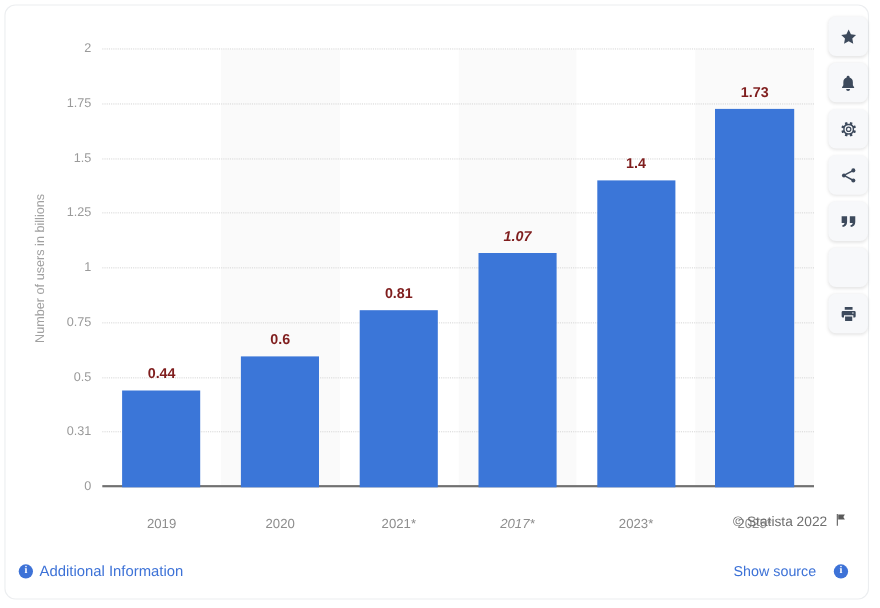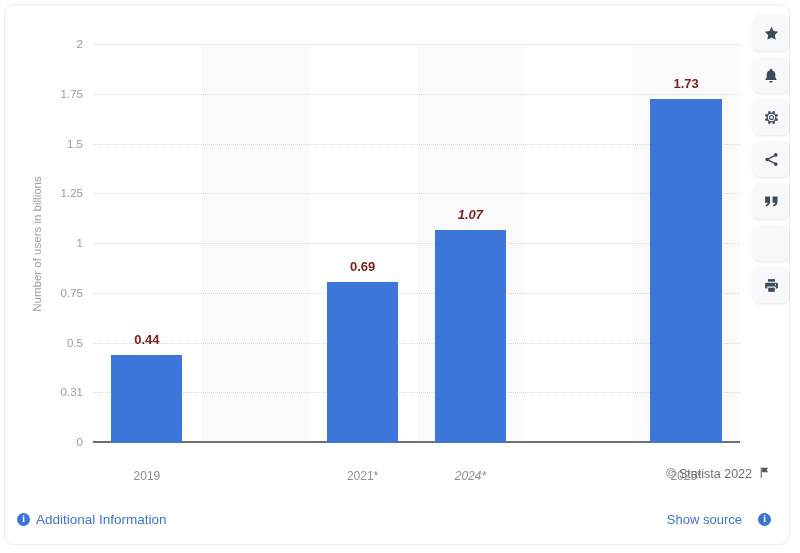--- a/index.html
+++ b/index.html
@@ -267,29 +267,39 @@
         </div>
         <div class="gridline" style="bottom: 100%;">
           <span class="ytick">2</span>
         </div>
         <div id="baseline"></div>
     <div class="bar-col" style="left: 0%; width: 16.6667%;">
           <div class="bar" style="height: 22%; background: rgb(59, 118, 216);"></div>
           <div class="bar-label" style="bottom: calc(22% + 9px);">0.44</div>
           <div class="xtick">2019</div>
         </div>
+        <div class="bar-col" style="left: 16.6667%; width: 16.6667%;">
+          <div class="bar" style="height: 30%; background: rgb(59, 118, 216);"></div>
+          <div class="bar-label" style="bottom: calc(30% + 9px);">0.6</div>
+          <div class="xtick">2020</div>
+        </div>
         <div class="bar-col" style="left: 33.3333%; width: 16.6667%;">
           <div class="bar" style="height: 40.5%; background: rgb(59, 118, 216);"></div>
-          <div class="bar-label" style="bottom: calc(40.5% + 9px);">0.69</div>
+          <div class="bar-label" style="bottom: calc(40.5% + 9px);">0.81</div>
           <div class="xtick">2021*</div>
         </div>
         <div class="bar-col" style="left: 50%; width: 16.6667%; font-style: italic;">
           <div class="bar" style="height: 53.5%; background: rgb(59, 118, 216);"></div>
           <div class="bar-label" style="bottom: calc(53.5% + 9px);">1.07</div>
-          <div class="xtick">2024*</div>
+          <div class="xtick">2017*</div>
+        </div>
+        <div class="bar-col" style="left: 66.6667%; width: 16.6667%;">
+          <div class="bar" style="height: 70%; background: rgb(59, 118, 216);"></div>
+          <div class="bar-label" style="bottom: calc(70% + 9px);">1.4</div>
+          <div class="xtick">2023*</div>
         </div>
         <div class="bar-col" style="left: 83.3333%; width: 16.6667%;">
           <div class="bar" style="height: 86.5%; background: rgb(59, 118, 216);"></div>
           <div class="bar-label" style="bottom: calc(86.5% + 9px);">1.73</div>
           <div class="xtick">2025*</div>
         </div>
       </div>
   </div>
 
   <div id="toolbar">

